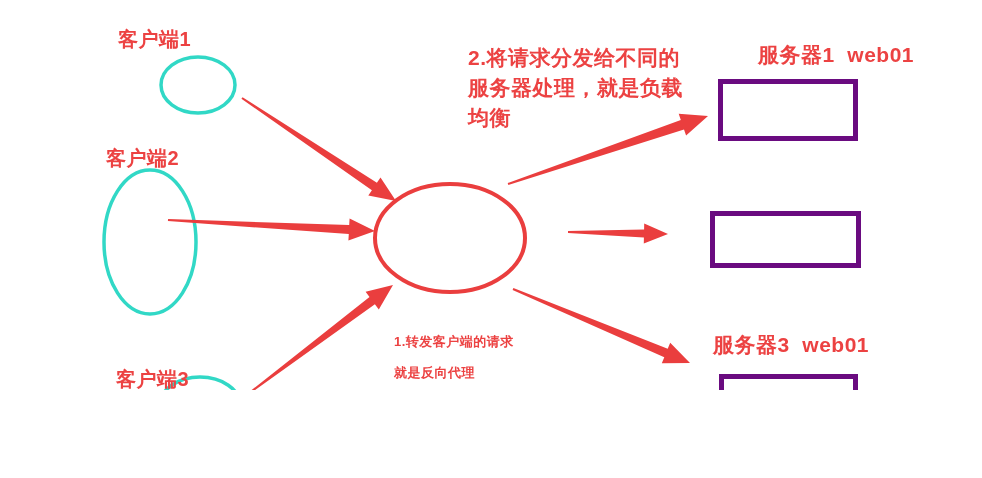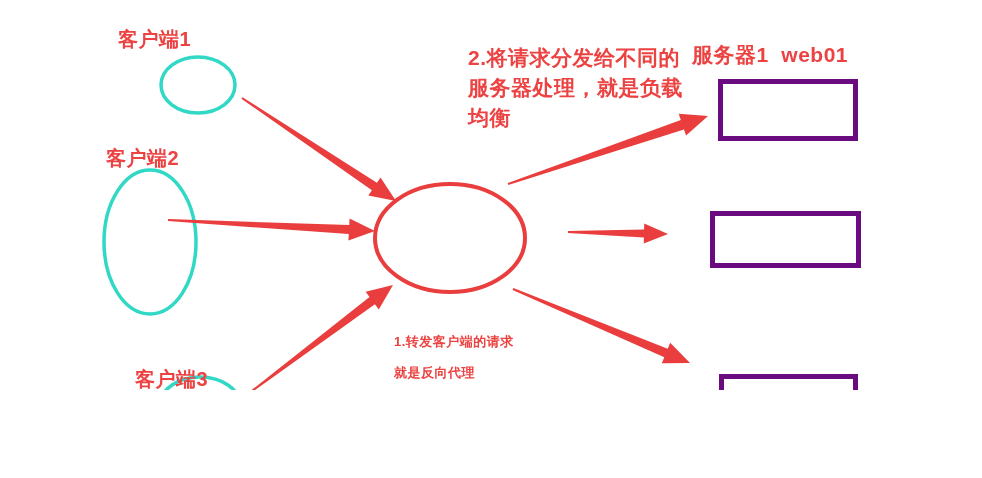--- a/index.html
+++ b/index.html
@@ -25,21 +25,21 @@
   }
   .lbl {
     position: absolute;
     color: #EC4242;
     font-weight: 600;
     letter-spacing: 0.5px;
   }
   .client-lbl { font-size: 20px; }
   .lbl-client1 { left: 118px; top: 26px; }
   .lbl-client2 { left: 106px; top: 145px; }
-  .lbl-client3 { left: 135px; top: 366px; }
+  .lbl-client3 { left: 116px; top: 366px; }
   .nginx-text {
     position: absolute;
     left: 392px;
     top: 202px;
     font-size: 21px;
     line-height: 32px;
     white-space: pre-line;
   }
   .annotation {
     position: absolute;
@@ -56,21 +56,21 @@
     left: 394px;
     top: 326px;
     font-size: 13px;
     line-height: 31px;
   }
   .server-lbl {
     position: absolute;
     font-size: 21px;
     white-space: pre;
   }
-  .lbl-server1 { left: 692px; top: 41px; text-align: center; }
+  .lbl-server1 { left: 758px; top: 41px; text-align: center; }
   .lbl-server2 { left: 731px; top: 189px; }
   .lbl-server3 { left: 713px; top: 331px; }
   .server-box {
     position: absolute;
     border: 5px solid #6A0B80;
     background: #ffffff;
     box-sizing: border-box;
   }
   .box-server1 { left: 718px; top: 79px;  width: 140px; height: 62px; }
   .box-server2 { left: 710px; top: 211px; width: 151px; height: 57px; }
@@ -103,18 +103,19 @@
   <div class="lbl client-lbl lbl-client3">客户端3</div>
 
 
   <div class="lbl annotation annotation-2">2.将请求分发给不同的
 服务器处理，就是负载
 均衡</div>
   <div class="lbl annotation annotation-1">1.转发客户端的请求
 就是反向代理</div>
 
   <div class="lbl server-lbl lbl-server1">服务器1  web01</div>
+  <div class="lbl server-lbl lbl-server3">服务器3  web01</div>
 
   <div class="server-box box-server1"></div>
   <div class="server-box box-server2"></div>
   <div class="server-box box-server3"></div>
 
 </div>
 
 </body></html>

